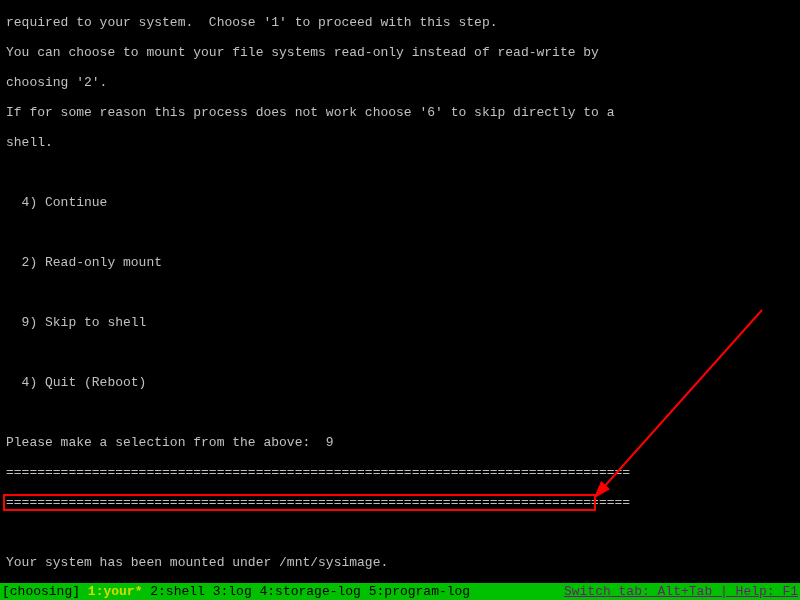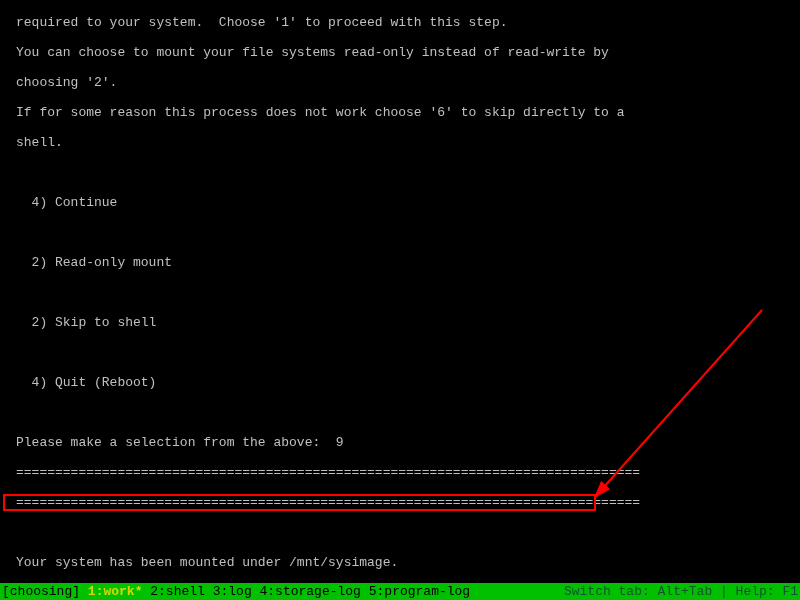--- a/index.html
+++ b/index.html
@@ -11,21 +11,21 @@
     line-height: 15px;
     color: #c0c0c0;
     position: relative;
   }
   .terminal {
     position: absolute;
     top: 0; left: 0;
     width: 800px;
     height: 583px;
     white-space: pre;
-    padding: 0 16px;
+    padding: 0 6px;
   }
   .terminal .line { height: 15px; }
   .highlight-box {
     position: absolute;
     border: 2px solid #ff0000;
     pointer-events: none;
   }
   .arrow {
     position: absolute;
     pointer-events: none;
@@ -40,37 +40,37 @@
     color: #000;
     font-family: "Courier New", monospace;
     font-size: 13px;
     line-height: 17px;
     display: flex;
     justify-content: space-between;
     padding: 0 2px;
   }
   .statusbar .tabs span { color: #000; }
   .statusbar .tabs .main   { color: #d8d800; font-weight: bold; }
-  .statusbar .help { color: #14532d; }
+  .statusbar .help { color: #701a75; text-decoration: underline; }
 </style>
 </head>
 <body>
 
 <div class="terminal">
 <div class="line">required to your system.  Choose '1' to proceed with this step.</div>
 <div class="line">You can choose to mount your file systems read-only instead of read-write by</div>
 <div class="line">choosing '2'.</div>
 <div class="line">If for some reason this process does not work choose '6' to skip directly to a</div>
 <div class="line">shell.</div>
 <div class="line"></div>
 <div class="line">  4) Continue</div>
 <div class="line"></div>
 <div class="line">  2) Read-only mount</div>
 <div class="line"></div>
-<div class="line">  2) Skip to shell</div>
+<div class="line">  9) Skip to shell</div>
 <div class="line"></div>
 <div class="line">  4) Quit (Reboot)</div>
 <div class="line"></div>
 <div class="line">Please make a selection from the above:  9</div>
 <div class="line">================================================================================</div>
 <div class="line">================================================================================</div>
 <div class="line"></div>
 <div class="line">Your system has been mounted under /mnt/sysimage.</div>
 
 
@@ -87,21 +87,21 @@
 
 
 
 
 </div>
 
 <div class="statusbar">
   <div class="tabs">
     <span>[choosing]</span>
     <span> </span>
-    <span class="main">1:work*</span>
+    <span class="main">1:your*</span>
     <span> </span>
     <span>2:shell</span>
     <span>  </span>
     <span>3:log</span>
     <span>  </span>
     <span>4:storage-log</span>
     <span>  </span>
     <span>5:program-log</span>
   </div>
   <div class="help">Switch tab: Alt+Tab | Help: F1 </div>

